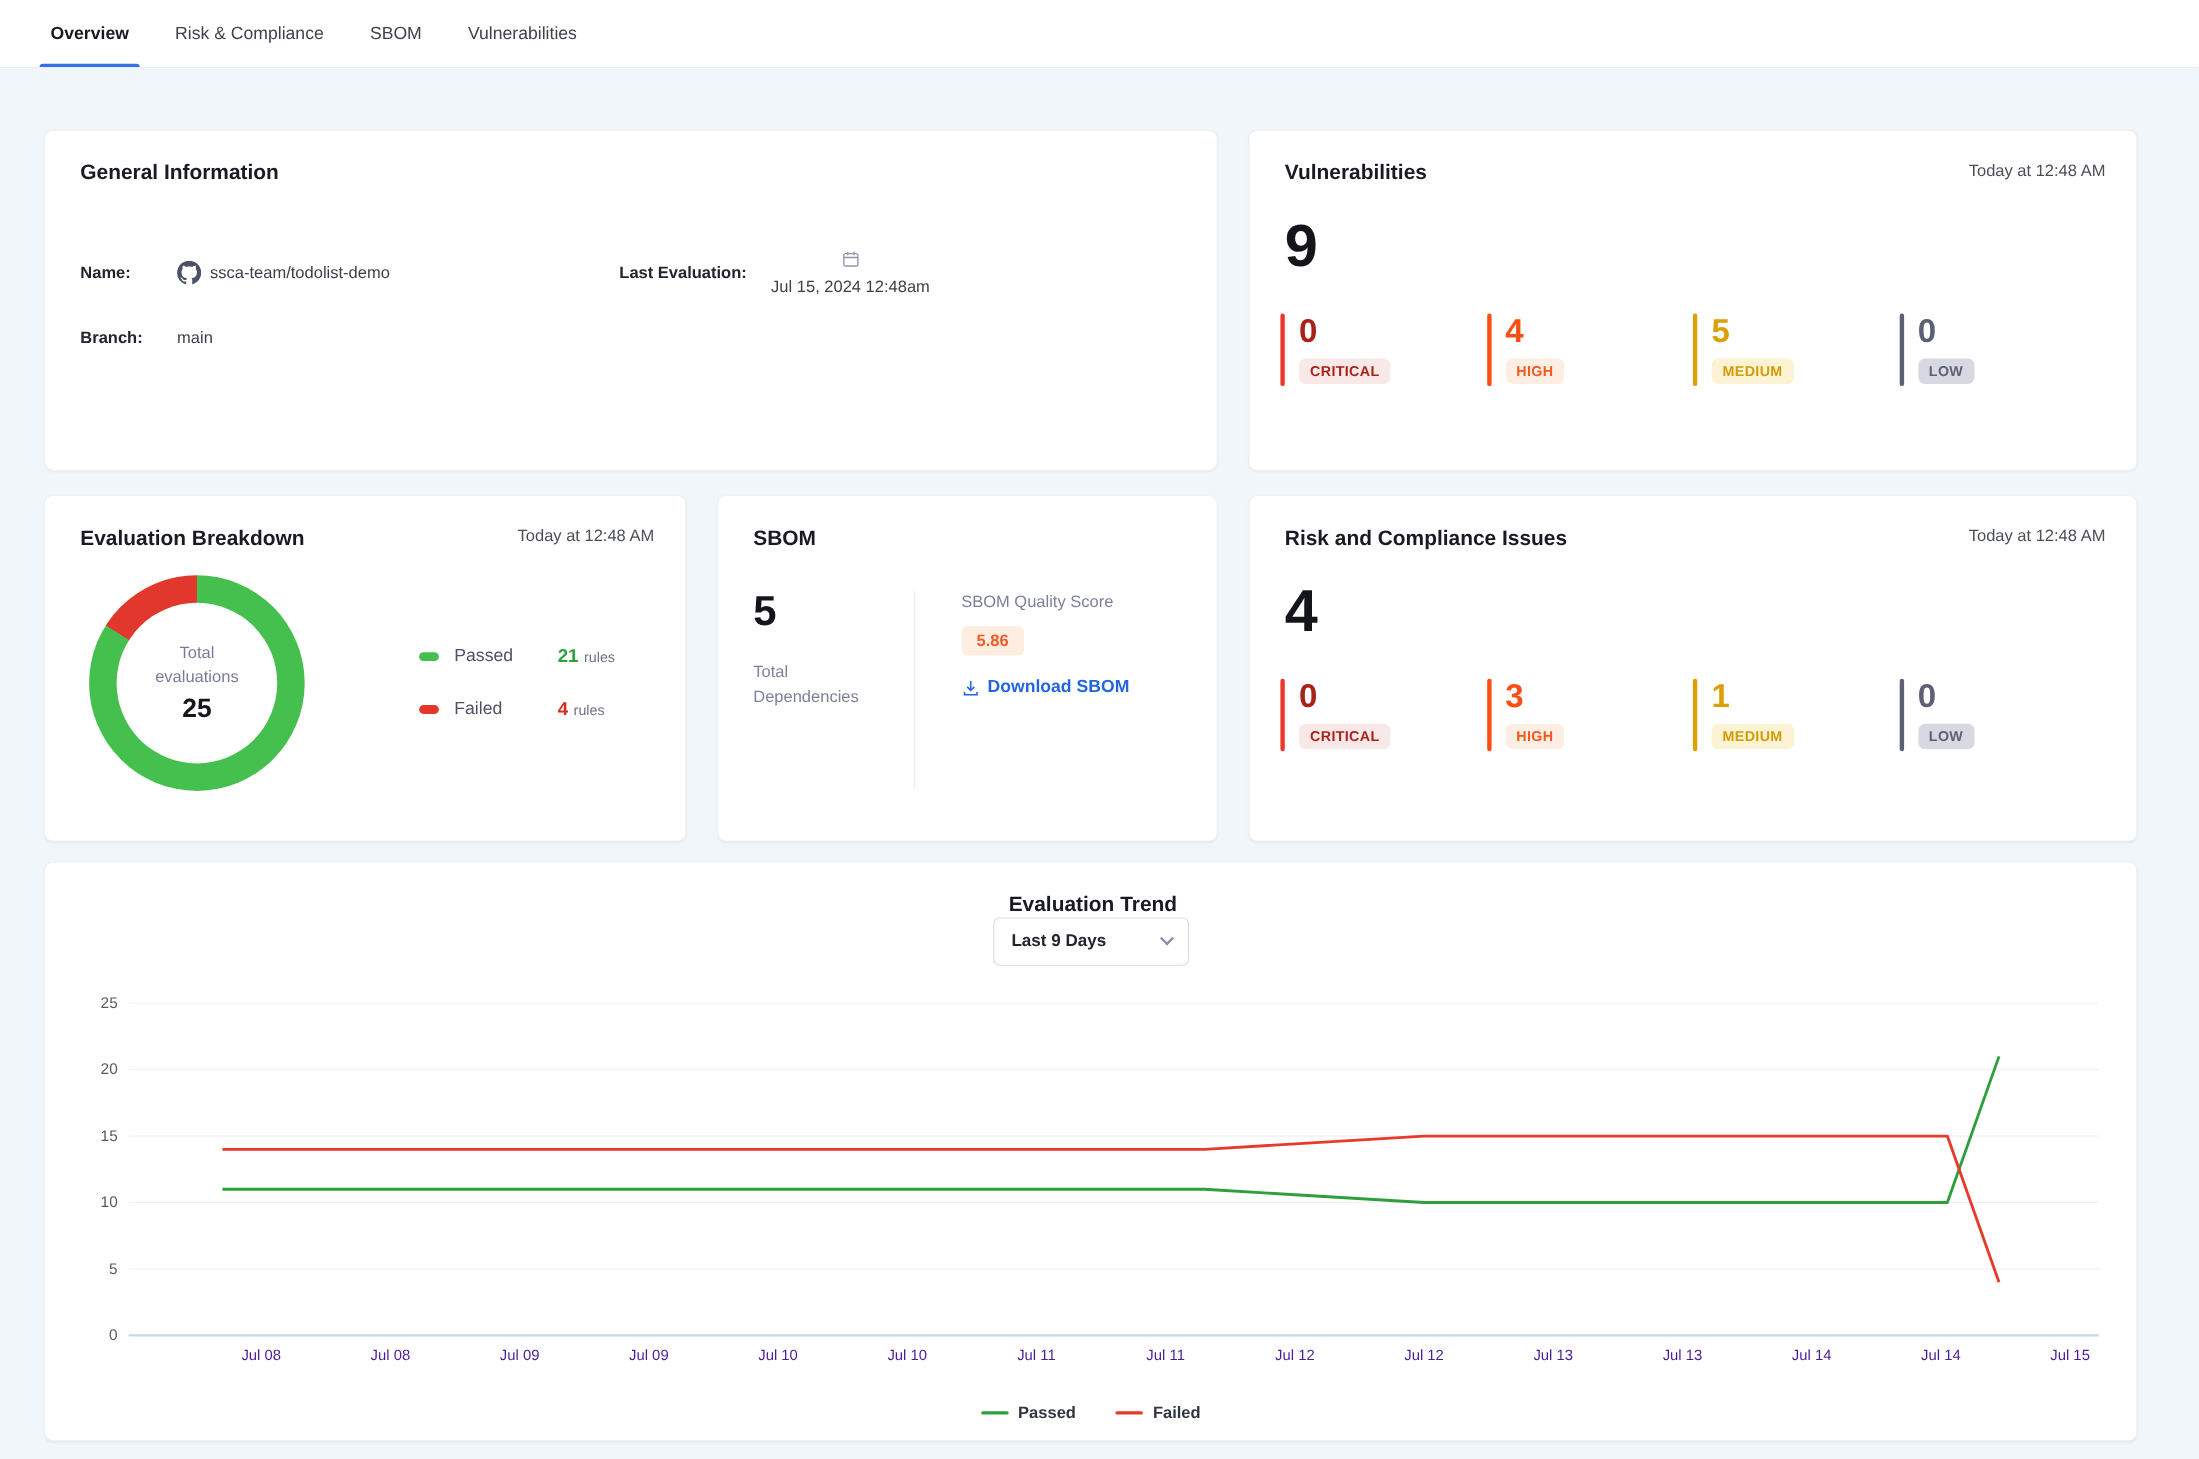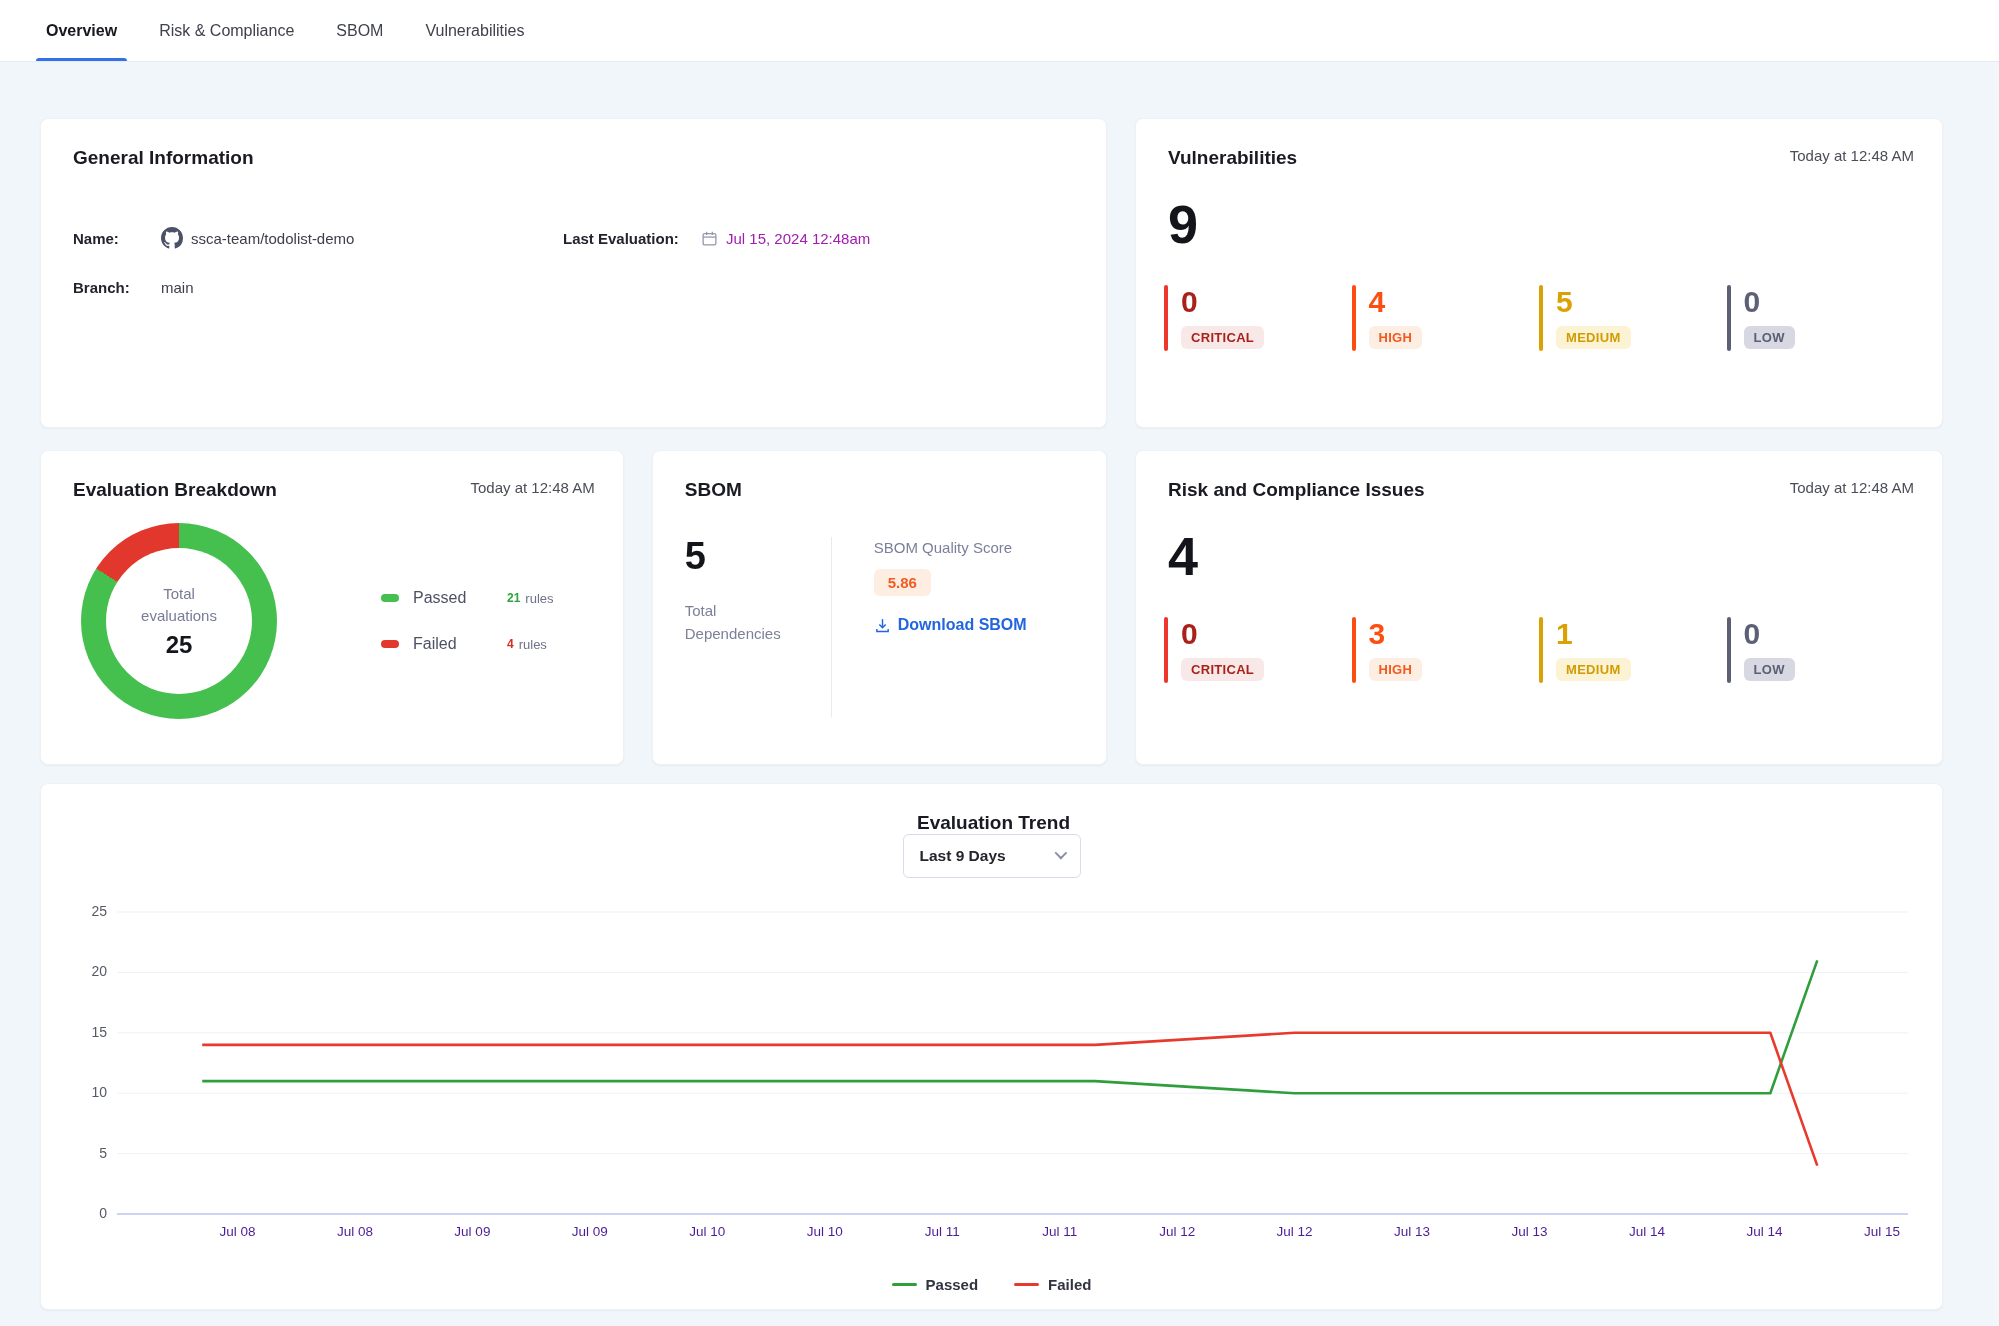--- a/index.html
+++ b/index.html
@@ -21,21 +21,21 @@
   .card-head { display:flex; justify-content:space-between; align-items:flex-start; }
   .card-title { font-size:19px; font-weight:700; color:#191a22; padding-left:4px; }
   .timestamp { font-size:15px; color:#4b4d57; }
 
   
   .card-gi { width:1075px; height:310px; }
   .gi-grid { margin-top:58px; display:grid; grid-template-columns:490px 1fr; row-gap:30px; padding-left:4px; }
   .gi-item { display:flex; align-items:center; }
   .gi-label { font-weight:700; font-size:15px; color:#22232c; width:88px; flex:0 0 auto; }
   .gi-value { font-size:15px; color:#3c3e49; display:flex; align-items:center; gap:8px; }
-  .gi-muted { color:#a21caf; }
+  .gi-muted { color:#404040;flex-direction:column; }
   .gh-icon { width:22px; height:22px; fill:#4d5168; display:block; }
   .cal-icon { width:17px; height:17px; stroke:#9396ad; fill:none; stroke-width:1.8; display:block; }
 
   
   .card-vuln, .card-risk { width:808px; }
   .card-vuln { height:310px; }
   .card-risk { height:315px; }
   .big-num { font-size:54px; font-weight:700; color:#14151b; line-height:1; margin-top:28px; padding-left:4px; }
   .sev-row { display:flex; margin-top:34px; }
   .sev { width:188px; display:flex; }
@@ -49,21 +49,21 @@
   .eb-body { display:flex; align-items:center; margin-top:22px; }
   .donut-wrap { position:relative; width:196px; height:196px; margin-left:12px; flex:0 0 auto; }
   .donut { width:196px; height:196px; border-radius:50%; }
   .donut-hole { position:absolute; inset:25px; background:#fff; border-radius:50%; display:flex; flex-direction:column; align-items:center; justify-content:center; }
   .donut-c1 { font-size:15px; color:#787c95; line-height:1.45; }
   .donut-c2 { font-size:24px; font-weight:700; color:#15161c; margin-top:5px; }
   .eb-legend { margin-left:104px; display:flex; flex-direction:column; gap:28px; }
   .leg-row { display:flex; align-items:center; }
   .leg-pill { width:18px; height:8px; border-radius:4px; margin-right:14px; flex:0 0 auto; }
   .leg-label { font-size:16px; color:#4e5166; width:94px; }
-  .leg-count { font-size:12px; font-weight:700; margin-right:5px; }
+  .leg-count { font-size:17px; font-weight:700; margin-right:5px; }
   .leg-unit { font-size:13px; color:#6e7187; }
 
   
   .card-sbom { width:463px; height:315px; }
   .sbom-body { display:flex; margin-top:36px; padding-left:4px; }
   .sbom-left { width:146px; flex:0 0 auto; }
   .sbom-total { font-size:38px; font-weight:700; color:#14151b; line-height:1; }
   .sbom-dep { margin-top:24px; font-size:15px; color:#7c8098; line-height:1.55; }
   .sbom-div { width:1px; background:#e7eaf1; align-self:stretch; min-height:180px; }
   .sbom-right { margin-left:42px; padding-top:2px; }

